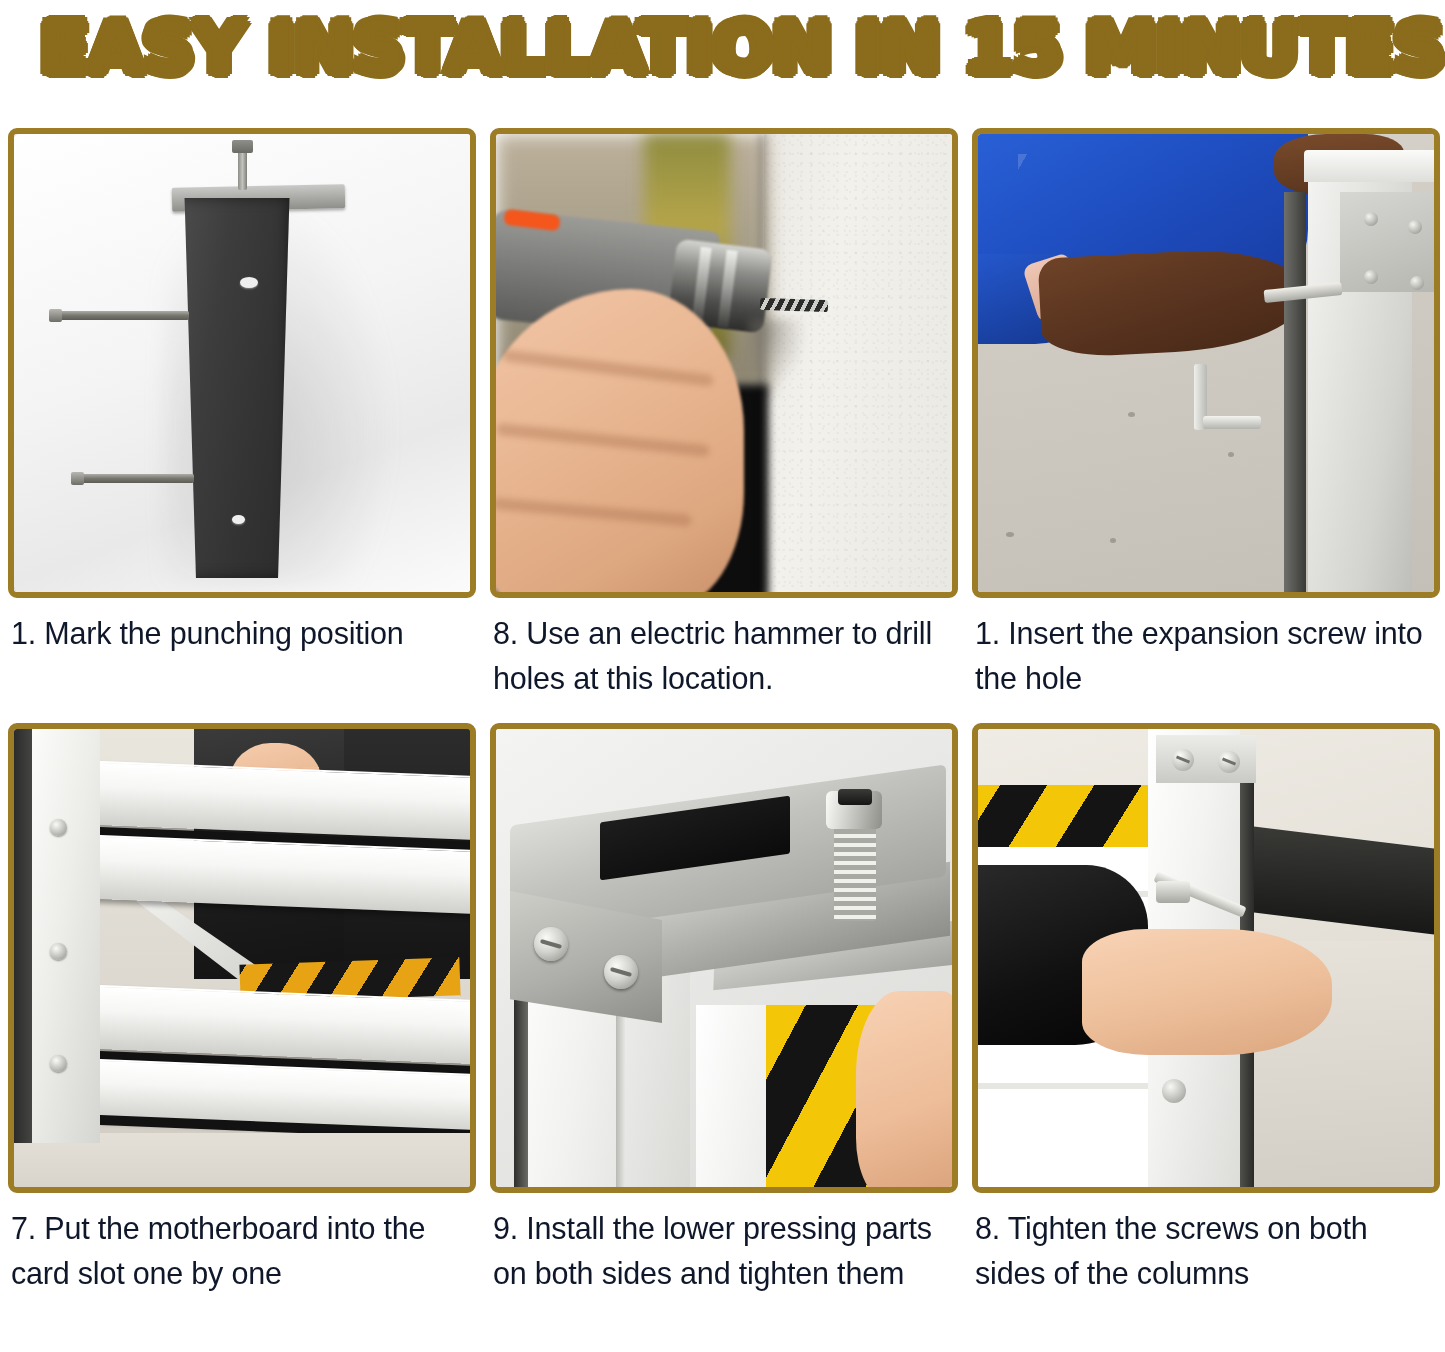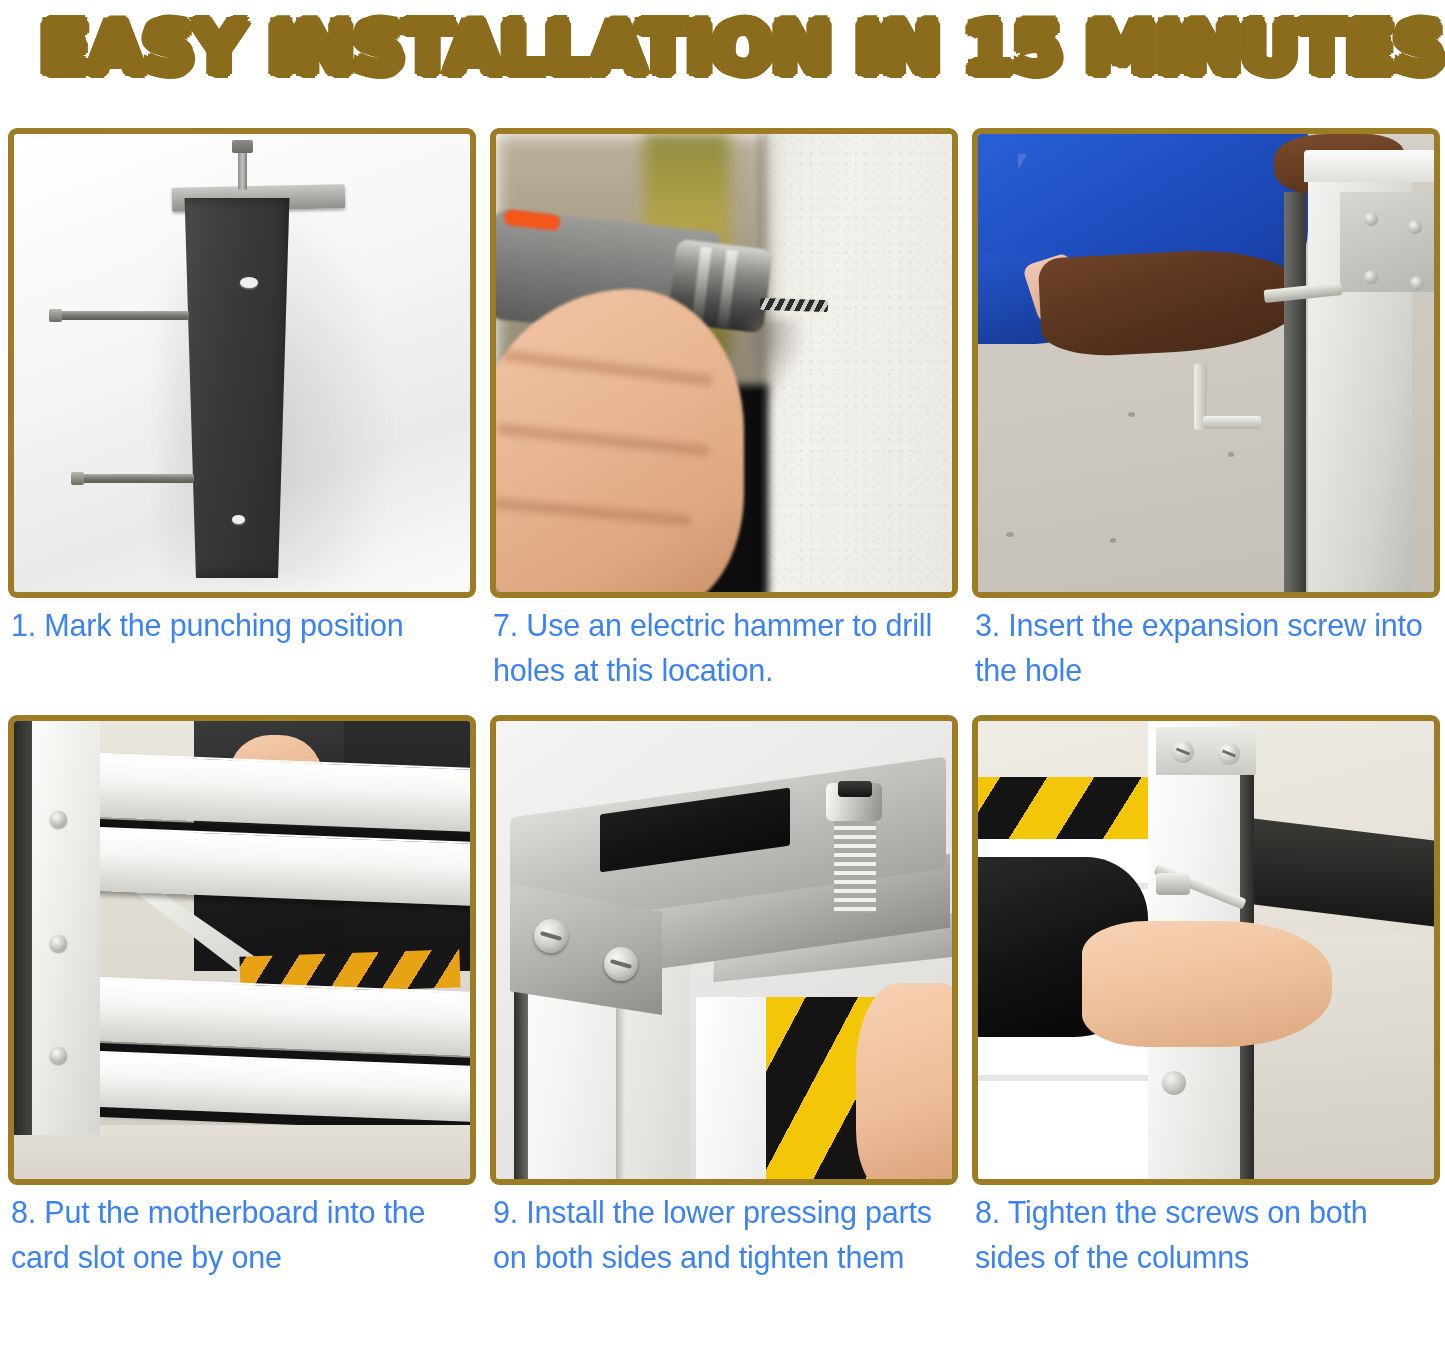--- a/index.html
+++ b/index.html
@@ -78,25 +78,25 @@
     background: #ffffff;
     overflow: hidden;
   }
   .photo {
     position: absolute;
     inset: 0;
     overflow: hidden;
   }
 
   .caption {
-    margin-top: 5px;
+    margin-top: 13px;
     font-family: "Liberation Sans", sans-serif;
     font-size: 30.5px;
     line-height: 45px;
-    color: #3b82f6;
+    color: #0f172a;
     letter-spacing: -0.2px;
     padding-left: 3px;
   }
 
   
   .p1-bg {
     position: absolute; inset: 0;
     background:
       linear-gradient(118deg, rgba(205,205,205,.55) 0 2px, rgba(0,0,0,0) 2px 60px),
       linear-gradient(72deg, rgba(200,200,200,.45) 0 2px, rgba(0,0,0,0) 2px 90px),
@@ -663,21 +663,21 @@
             <div class="p2-chuck-ring1"></div>
             <div class="p2-chuck-ring2"></div>
             <div class="p2-bit"></div>
             <div class="p2-dust"></div>
             <div class="p2-hand"></div>
             <div class="p2-finger-1"></div>
             <div class="p2-finger-2"></div>
             <div class="p2-finger-3"></div>
           </div>
         </div>
-        <div class="caption">7. Use an electric hammer to drill holes at this location.</div>
+        <div class="caption">8. Use an electric hammer to drill holes at this location.</div>
       </div>
 
       <div class="cell">
         <div class="photo-frame">
           <div class="photo">
             <div class="p3-floor"></div>
             <div class="p3-floor-spot" style="left:150px;top:278px;width:7px;height:5px;"></div>
             <div class="p3-floor-spot" style="left:250px;top:318px;width:6px;height:5px;"></div>
             <div class="p3-floor-spot" style="left:28px;top:398px;width:8px;height:5px;"></div>
             <div class="p3-floor-spot" style="left:132px;top:404px;width:6px;height:5px;"></div>
@@ -692,21 +692,21 @@
             <div class="p3-column-top"></div>
             <div class="p3-plate"></div>
             <div class="p3-screw" style="left:386px;top:78px;"></div>
             <div class="p3-screw" style="left:430px;top:86px;"></div>
             <div class="p3-screw" style="left:386px;top:136px;"></div>
             <div class="p3-screw" style="left:432px;top:142px;"></div>
             <div class="p3-allen"></div>
             <div class="p3-tool"></div>
           </div>
         </div>
-        <div class="caption">3. Insert the expansion screw into the hole</div>
+        <div class="caption">1. Insert the expansion screw into the hole</div>
       </div>
     </div>
 
     <div class="row row-2">
 
       <div class="cell">
         <div class="photo-frame">
           <div class="photo">
             <div class="p4-bg"></div>
             <div class="p4-dark-bg"></div>
@@ -726,21 +726,21 @@
             <div class="p4-board" style="top:336px;width:492px;height:58px;transform:rotate(2.3deg);"></div>
             <div class="p4-gap" style="top:392px;width:492px;height:10px;transform:rotate(2.3deg);"></div>
             <div class="p4-floor"></div>
             <div class="p4-post-dark"></div>
             <div class="p4-post"></div>
             <div class="p4-post-screw" style="top:90px;"></div>
             <div class="p4-post-screw" style="top:214px;"></div>
             <div class="p4-post-screw" style="top:326px;"></div>
           </div>
         </div>
-        <div class="caption">8. Put the motherboard into the card slot one by one</div>
+        <div class="caption">7. Put the motherboard into the card slot one by one</div>
       </div>
 
       <div class="cell">
         <div class="photo-frame">
           <div class="photo">
             <div class="p5-bg"></div>
             <div class="p5-hazard"></div>
             <div class="p5-hazard-white"></div>
             <div class="p5-finger"></div>
             <div class="p5-colwhite"></div>

